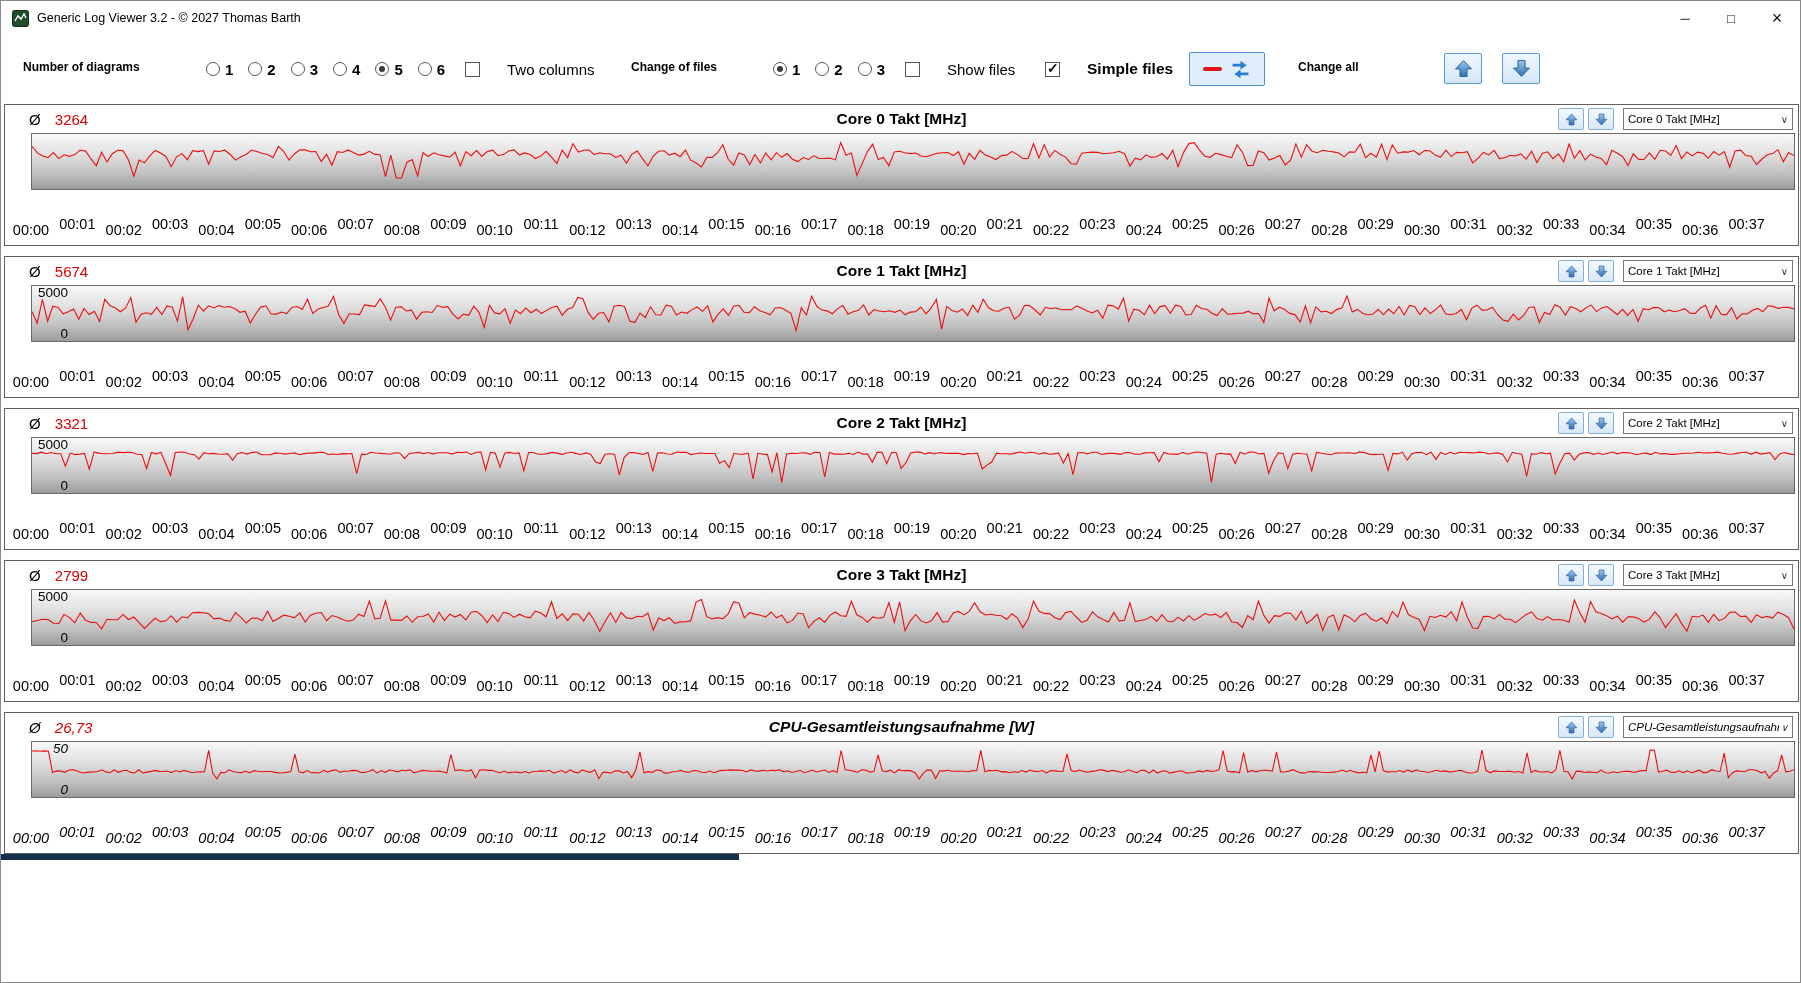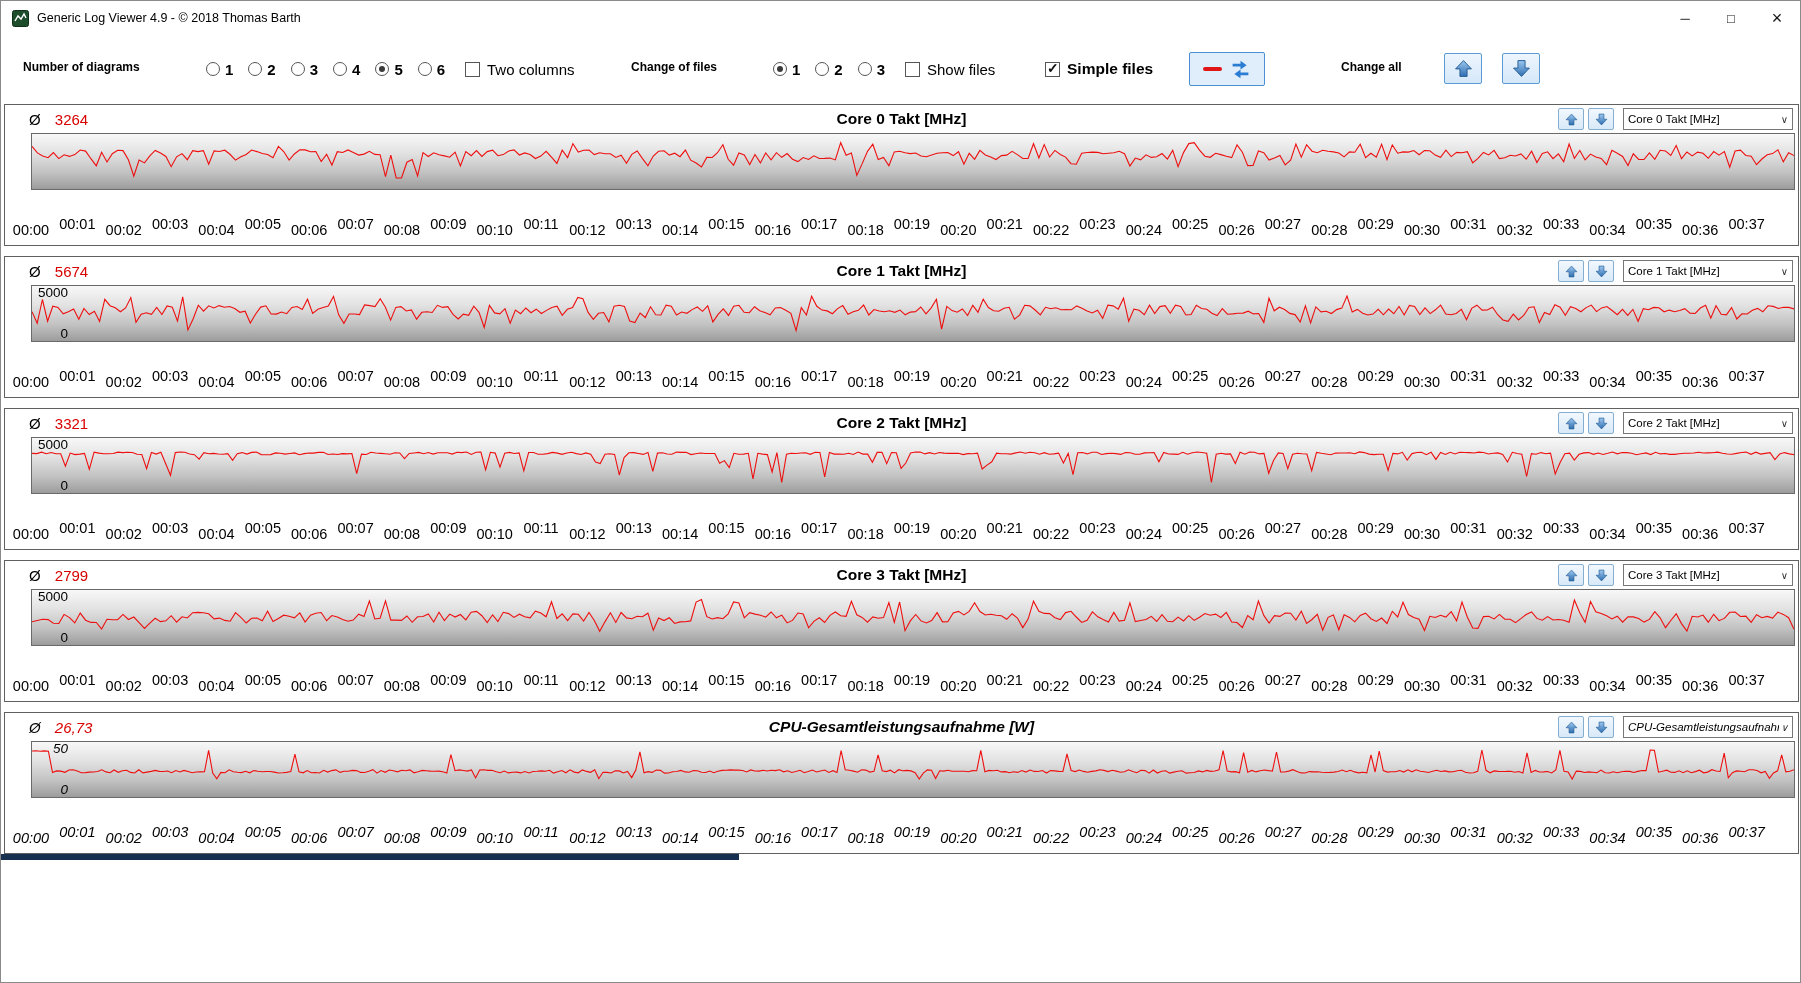--- a/index.html
+++ b/index.html
@@ -24,21 +24,21 @@
   .radio{width:14px;height:14px;border:1px solid #565656;border-radius:50%;background:#fff;
     box-sizing:border-box;position:relative;display:inline-block;}
   .radio.checked::after{content:"";position:absolute;left:3px;top:3px;width:6px;height:6px;
     border-radius:50%;background:#3a3a3a;}
   .radio-label{font-size:15px;font-weight:bold;}
   .cb-item{position:absolute;display:flex;align-items:center;gap:7px;height:18px;}
   .checkbox{width:15px;height:15px;border:1px solid #565656;background:#fff;box-sizing:border-box;
     position:relative;display:inline-block;}
   .checkbox.checked::after{content:"✓";position:absolute;left:1px;top:-3px;font-size:14px;
     font-weight:bold;color:#111;}
-  .cb-label{font-size:15px;}
+  .cb-label{font-size:15px;margin-left:20px;}
   .cb-label.bold{font-weight:bold;font-size:15.5px;}
   .sync-btn{position:absolute;left:1188px;top:16px;width:76px;height:34px;
     background:#e0edfb;border:1.5px solid #4a90d2;border-radius:2px;
     display:flex;align-items:center;justify-content:center;gap:8px;padding:0;}
   .red-dash{width:19px;height:4px;border-radius:2px;background:#e01515;display:inline-block;}
   .icon-swap{width:21px;height:21px;}
   .big-btn{position:absolute;top:17px;width:38px;height:31px;background:linear-gradient(#eef6fe,#d4e7f9);
     border:1px solid #5a9bd5;border-radius:2px;display:flex;align-items:center;justify-content:center;padding:0;}
   .big-btn svg{width:19px;height:19px;}
   
@@ -94,21 +94,21 @@
   </defs>
 </svg>
 
 <div id="window">
 
   <div class="titlebar">
     <svg class="app-icon" viewBox="0 0 17 17">
       <rect x="0.5" y="0.5" width="16" height="16" rx="2" fill="#1e4d2b" stroke="#10301a"></rect>
       <polyline points="3,11 6,6 9,9 12,4 14,8" fill="none" stroke="#ffffff" stroke-width="1.4"></polyline>
     </svg>
-    <span class="win-title">Generic Log Viewer 4.9 - © 2018 Thomas Barth</span>
+    <span class="win-title">Generic Log Viewer 3.2 - © 2027 Thomas Barth</span>
     <div class="winbtns">
       <button class="winbtn">
         <span>─</span>
       </button>
       <button class="winbtn">
         <span>□</span>
       </button>
       <button class="winbtn close">
         <span>×</span>
       </button>
@@ -175,21 +175,21 @@
       <span class="cb-label bold">Simple files</span>
     </div>
 
     <button class="sync-btn">
       <span class="red-dash"></span>
       <svg class="icon-swap">
           <use href="#sym-swap"></use>
         </svg>
     </button>
 
-    <span class="tb-label" style="left:1340px;top:24px">Change all</span>
+    <span class="tb-label" style="left:1297px;top:24px">Change all</span>
     <button class="big-btn" style="left:1443px">
       <svg>
           <use href="#sym-up"></use>
         </svg>
     </button>
     <button class="big-btn" style="left:1501px">
       <svg>
           <use href="#sym-dn"></use>
         </svg>
     </button>

